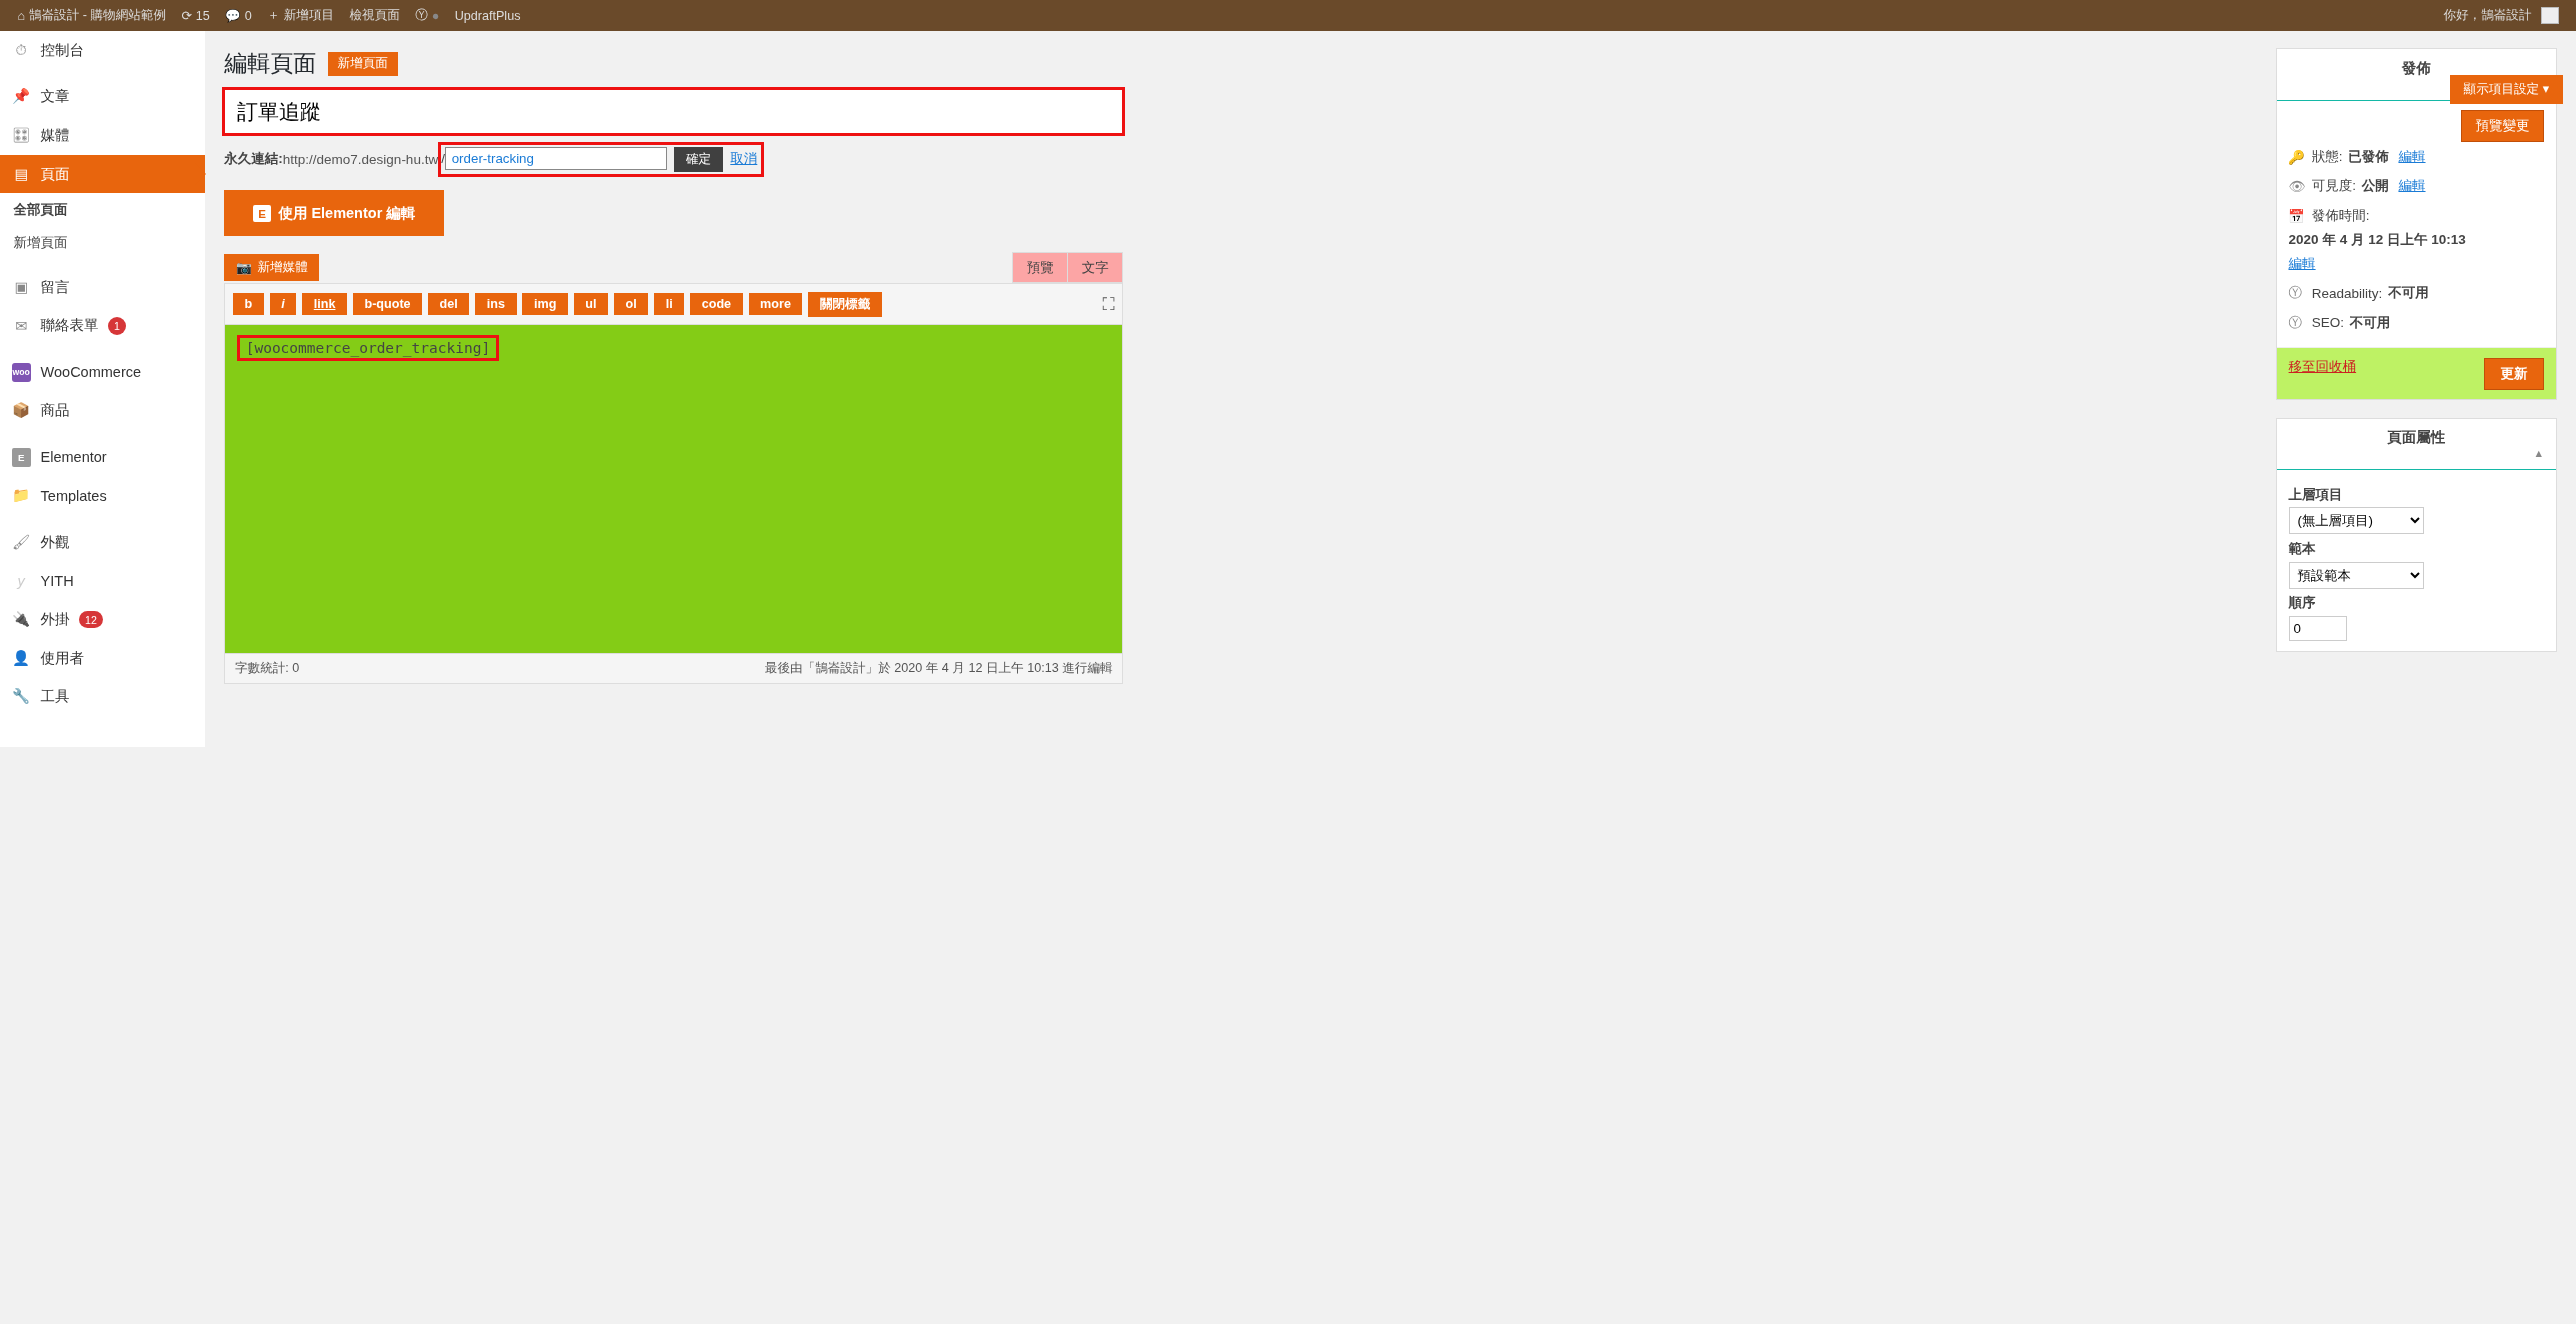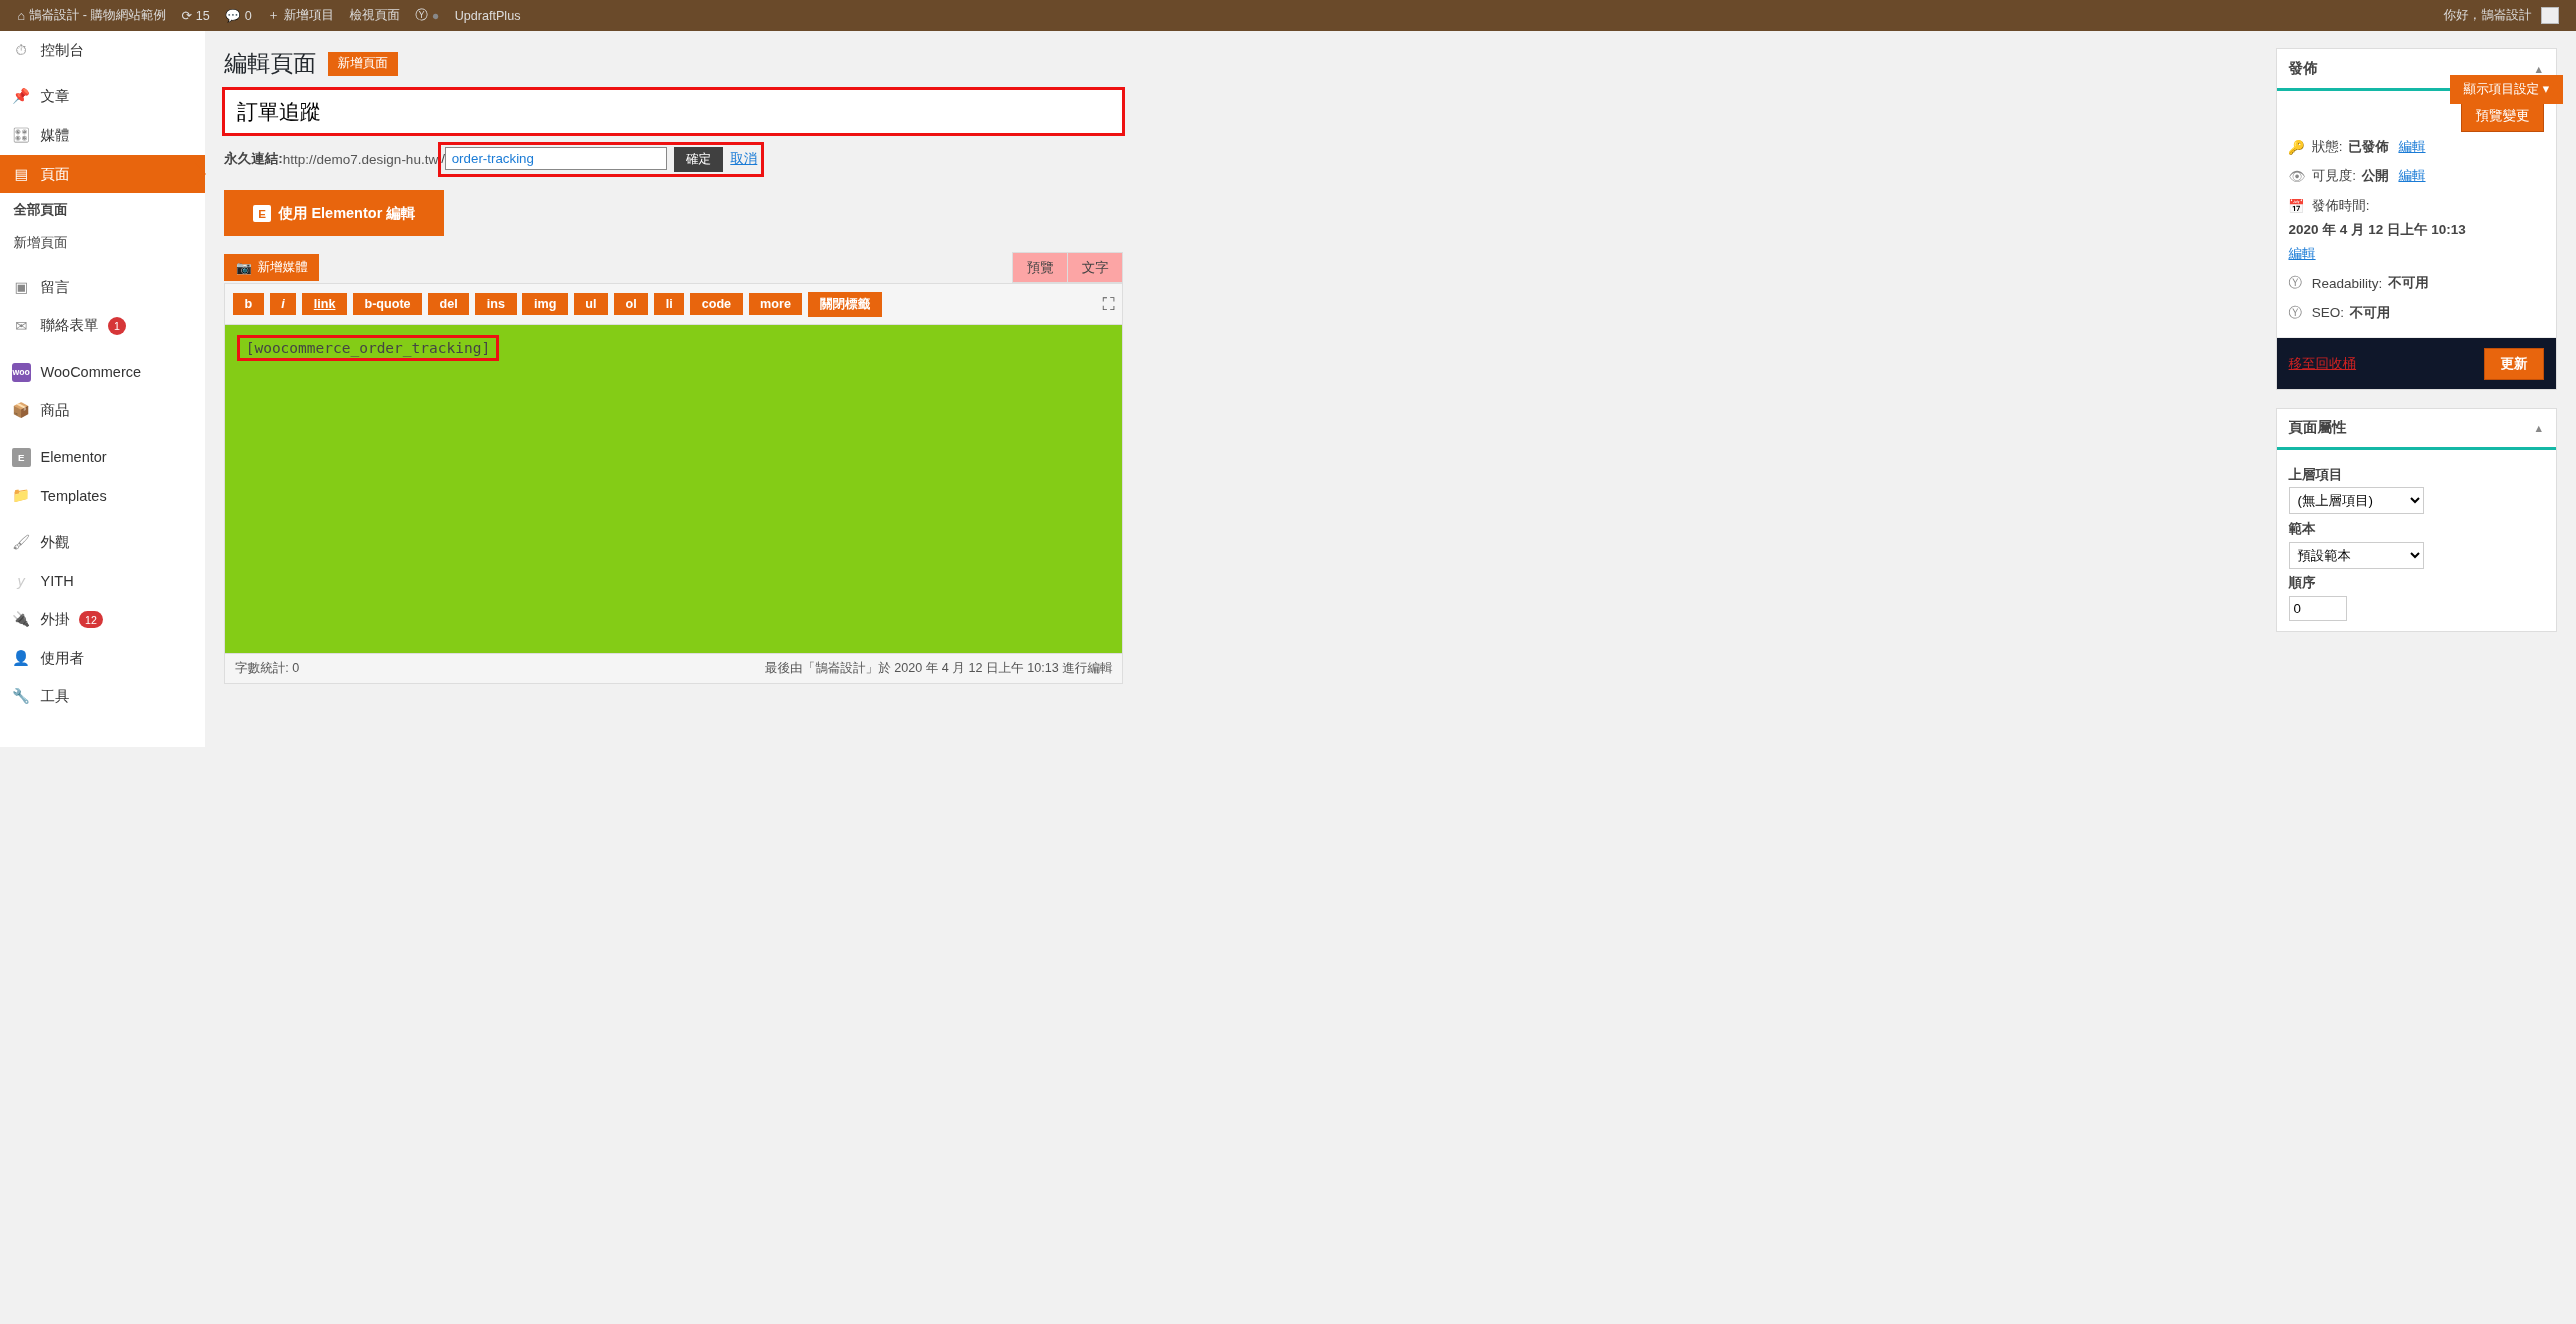--- a/index.html
+++ b/index.html
@@ -69,27 +69,27 @@
 .tb-expand { margin-left:auto; color:#555; cursor:pointer; font-size:17.4px; }
 
 .editor-area { border:1px solid #ddd; border-top:none; background:#84cc16; min-height:329px; padding:9.7px 11.6px; font-family: Menlo, Consolas, monospace; font-size:14.5px; }
 .shortcode-hl { display:inline-block; border:3.9px solid #e11; padding:1.9px 5.8px; }
 
 .editor-footer { border:1px solid #ddd; border-top:none; background:#f5f5f5; padding:5.8px 9.7px; display:flex; font-size:12.6px; color:#555; }
 .editor-footer .right { margin-left:auto; }
 
 
 .metabox { background:#fff; border:1px solid #ddd; margin-top: 17.4px; }
-.metabox h2 { font-size:14.5px; font-weight:600; padding:9.7px 11.6px; border-bottom:3px solid #14b8a6; display:flex; align-items:center; }
+.metabox h2 { font-size:14.5px; font-weight:600; padding:9.7px 11.6px; border-bottom:1px solid #14b8a6; display:flex; align-items:center;flex-direction:column; }
 .metabox h2 .toggle { margin-left:auto; color:#888; font-size:10.6px; }
 .mb-body { padding:9.7px 11.6px; font-size:13.5px; }
 .mb-row { padding:5.8px 0; display:flex; align-items:center; gap:5.8px; }
 .mb-row .ricon { width:17.4px; color:#888; }
 .mb-row .edit-link { color:#1a7bd6; text-decoration:underline; margin-left:3.9px; cursor:pointer; }
-.mb-footer { display:flex; align-items:center; padding:9.7px 11.6px; border-top:1px solid #eee; background:#0f172a; }
+.mb-footer { display:flex; align-items:flex-start; padding:9.7px 11.6px; border-top:1px solid #eee; background:#bef264; }
 .trash-link { color:#c22; cursor:pointer; text-decoration:underline; }
 .btn-primary { background:#e8650d; color:#fff; border:1px solid #c24f08; padding:5.8px 15.5px; font-size:13.5px; font-weight:600; cursor:pointer; margin-left:auto; }
 .btn-preview { background:#e8650d; color:#fff; border:1px solid #c24f08; padding:5.8px 13.5px; font-size:13.5px; font-weight:400; cursor:pointer; float:right; }
 .clear { clear:both; }
 
 .select { width:135px; padding:3.9px; border:1px solid #ccc; background:#fff; }
 .num-input { width:58px; padding:3.9px; border:1px solid #ccc; }
 
 .field-label { font-weight:600; padding:5.8px 0 3.9px 0; }
 

